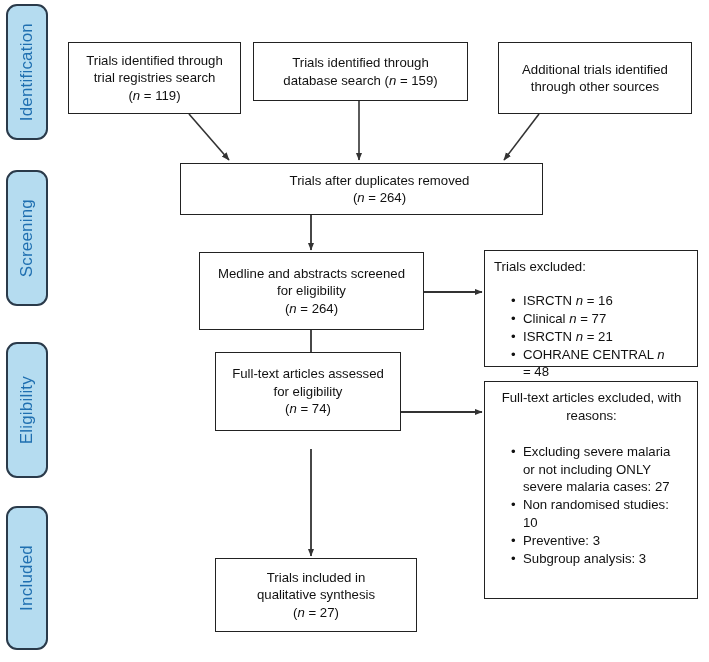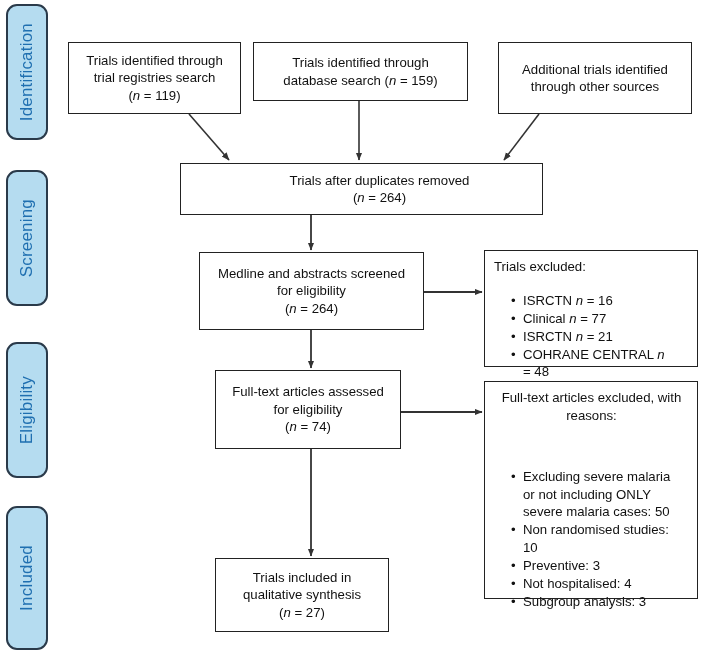--- a/index.html
+++ b/index.html
@@ -73,21 +73,21 @@
     line-height: 17.5px;
   }
   ul.bullets li:before {
     content: "\2022";
     position: absolute;
     left: 1px;
     top: 0;
   }
   .excl-head {
     text-align: center;
-    margin-bottom: 28px;
+    margin-bottom: 3px;
     line-height: 17.5px;
   }
   .excl-head.left { text-align: left; margin-bottom: 0; }
   
   #connectors {
     position: absolute;
     left: 0;
     top: 0;
     width: 709px;
     height: 662px;
@@ -166,39 +166,38 @@
   <div class="box listbox" style="left:484px; top:250px; width:214px; height:117px;">
     <div class="excl-head left">Trials excluded:</div>
     <ul class="bullets">
       <li><span>ISRCTN </span><em class="n">n</em><span> = 16</span></li>
       <li><span>Clinical </span><em class="n">n</em><span> = 77</span></li>
       <li><span>ISRCTN </span><em class="n">n</em><span> = 21</span></li>
       <li><span>COHRANE CENTRAL </span><em class="n">n</em><span> = 48</span></li>
     </ul>
   </div>
 
-  <div class="box center" style="left:215px; top:370px; width:186px; height:79px;">
+  <div class="box center" style="left:215px; top:352px; width:186px; height:79px;">
     <div class="line">Full-text articles assessed</div>
     <div class="line">for eligibility</div>
     <div class="line"><span>(</span><em class="n">n</em><span> = 74)</span></div>
   </div>
 
   <div class="box listbox" style="left:484px; top:381px; width:214px; height:218px;">
     <div class="excl-head">
       <div class="wrapline">Full-text articles excluded, with</div>
       <div class="wrapline">reasons:</div>
     </div>
     <ul class="bullets">
-      <li class="wrapline">Excluding severe malaria or not including ONLY severe malaria cases: 50</li>
+      <li class="wrapline">Excluding severe malaria or not including ONLY severe malaria cases: 27</li>
       <li class="wrapline">Non randomised studies: 10</li>
       <li class="wrapline">Preventive: 3</li>
-      <li class="wrapline">Not hospitalised: 4</li>
       <li class="wrapline">Subgroup analysis: 3</li>
     </ul>
   </div>
 
-  <div class="box center" style="left:215px; top:558px; width:174px; height:74px;">
+  <div class="box center" style="left:215px; top:558px; width:202px; height:74px;">
     <div class="line">Trials included in</div>
     <div class="line">qualitative synthesis</div>
     <div class="line"><span>(</span><em class="n">n</em><span> = 27)</span></div>
   </div>
 
 </div>
 
 </body></html>

